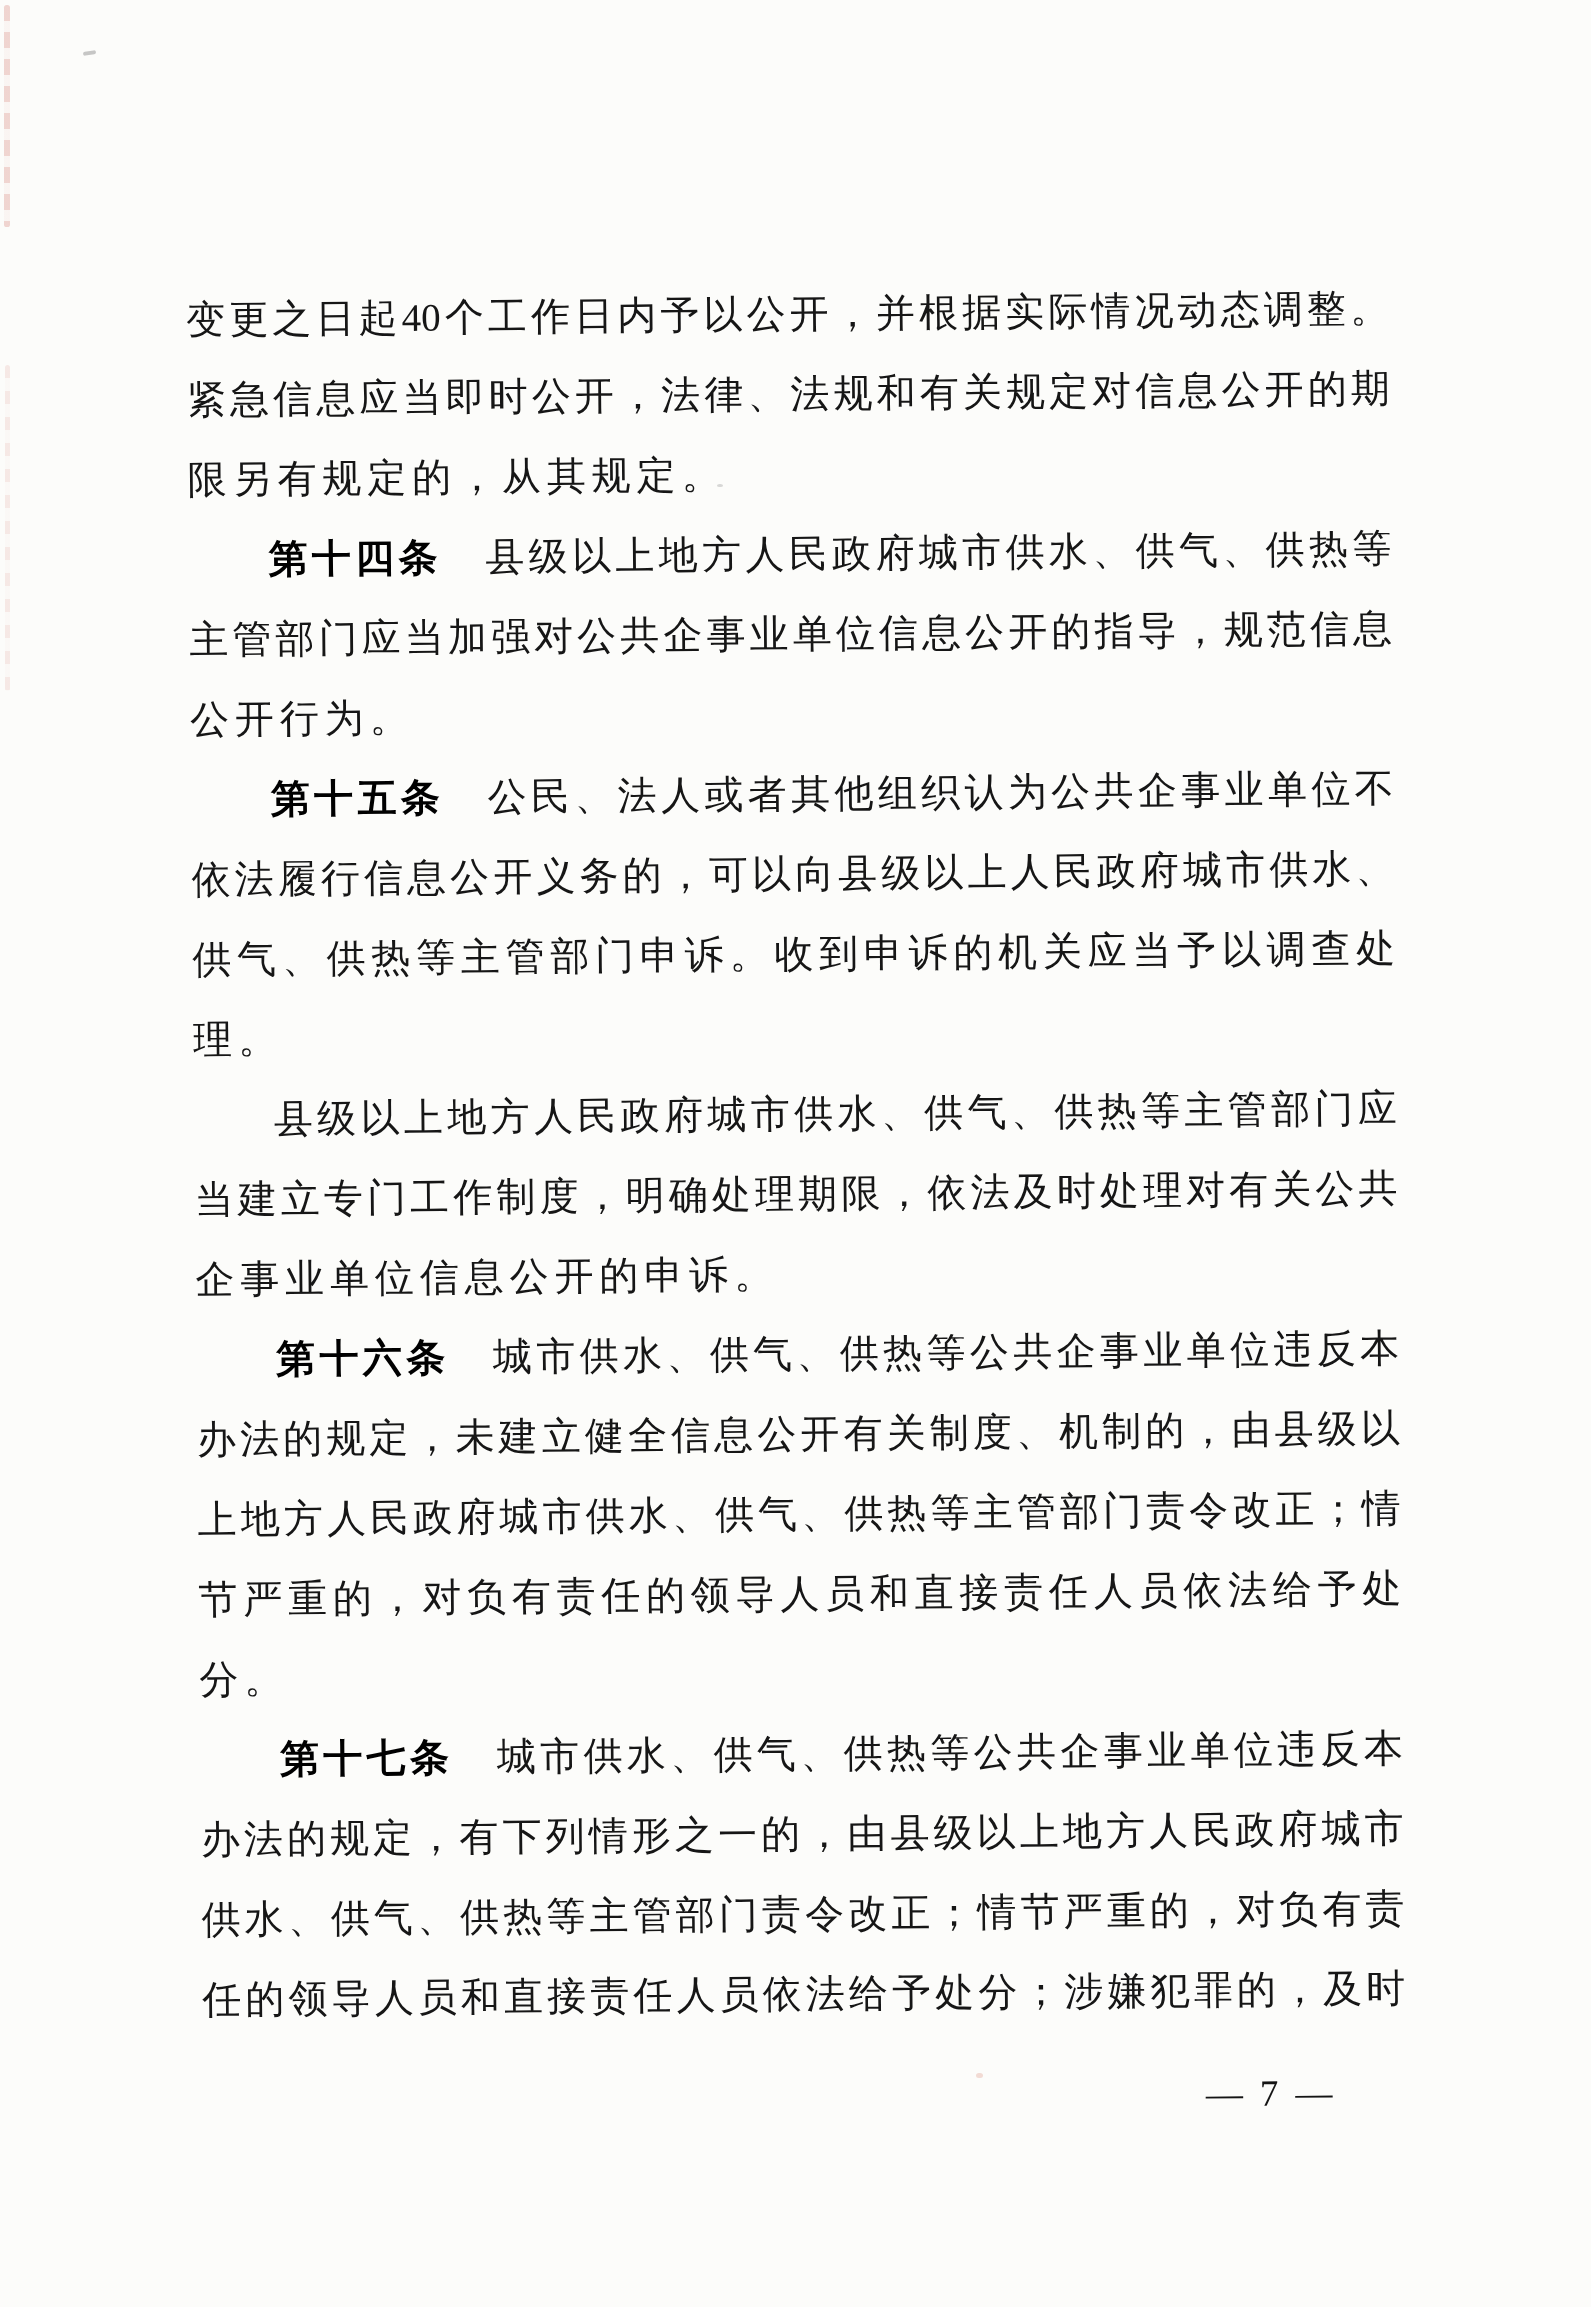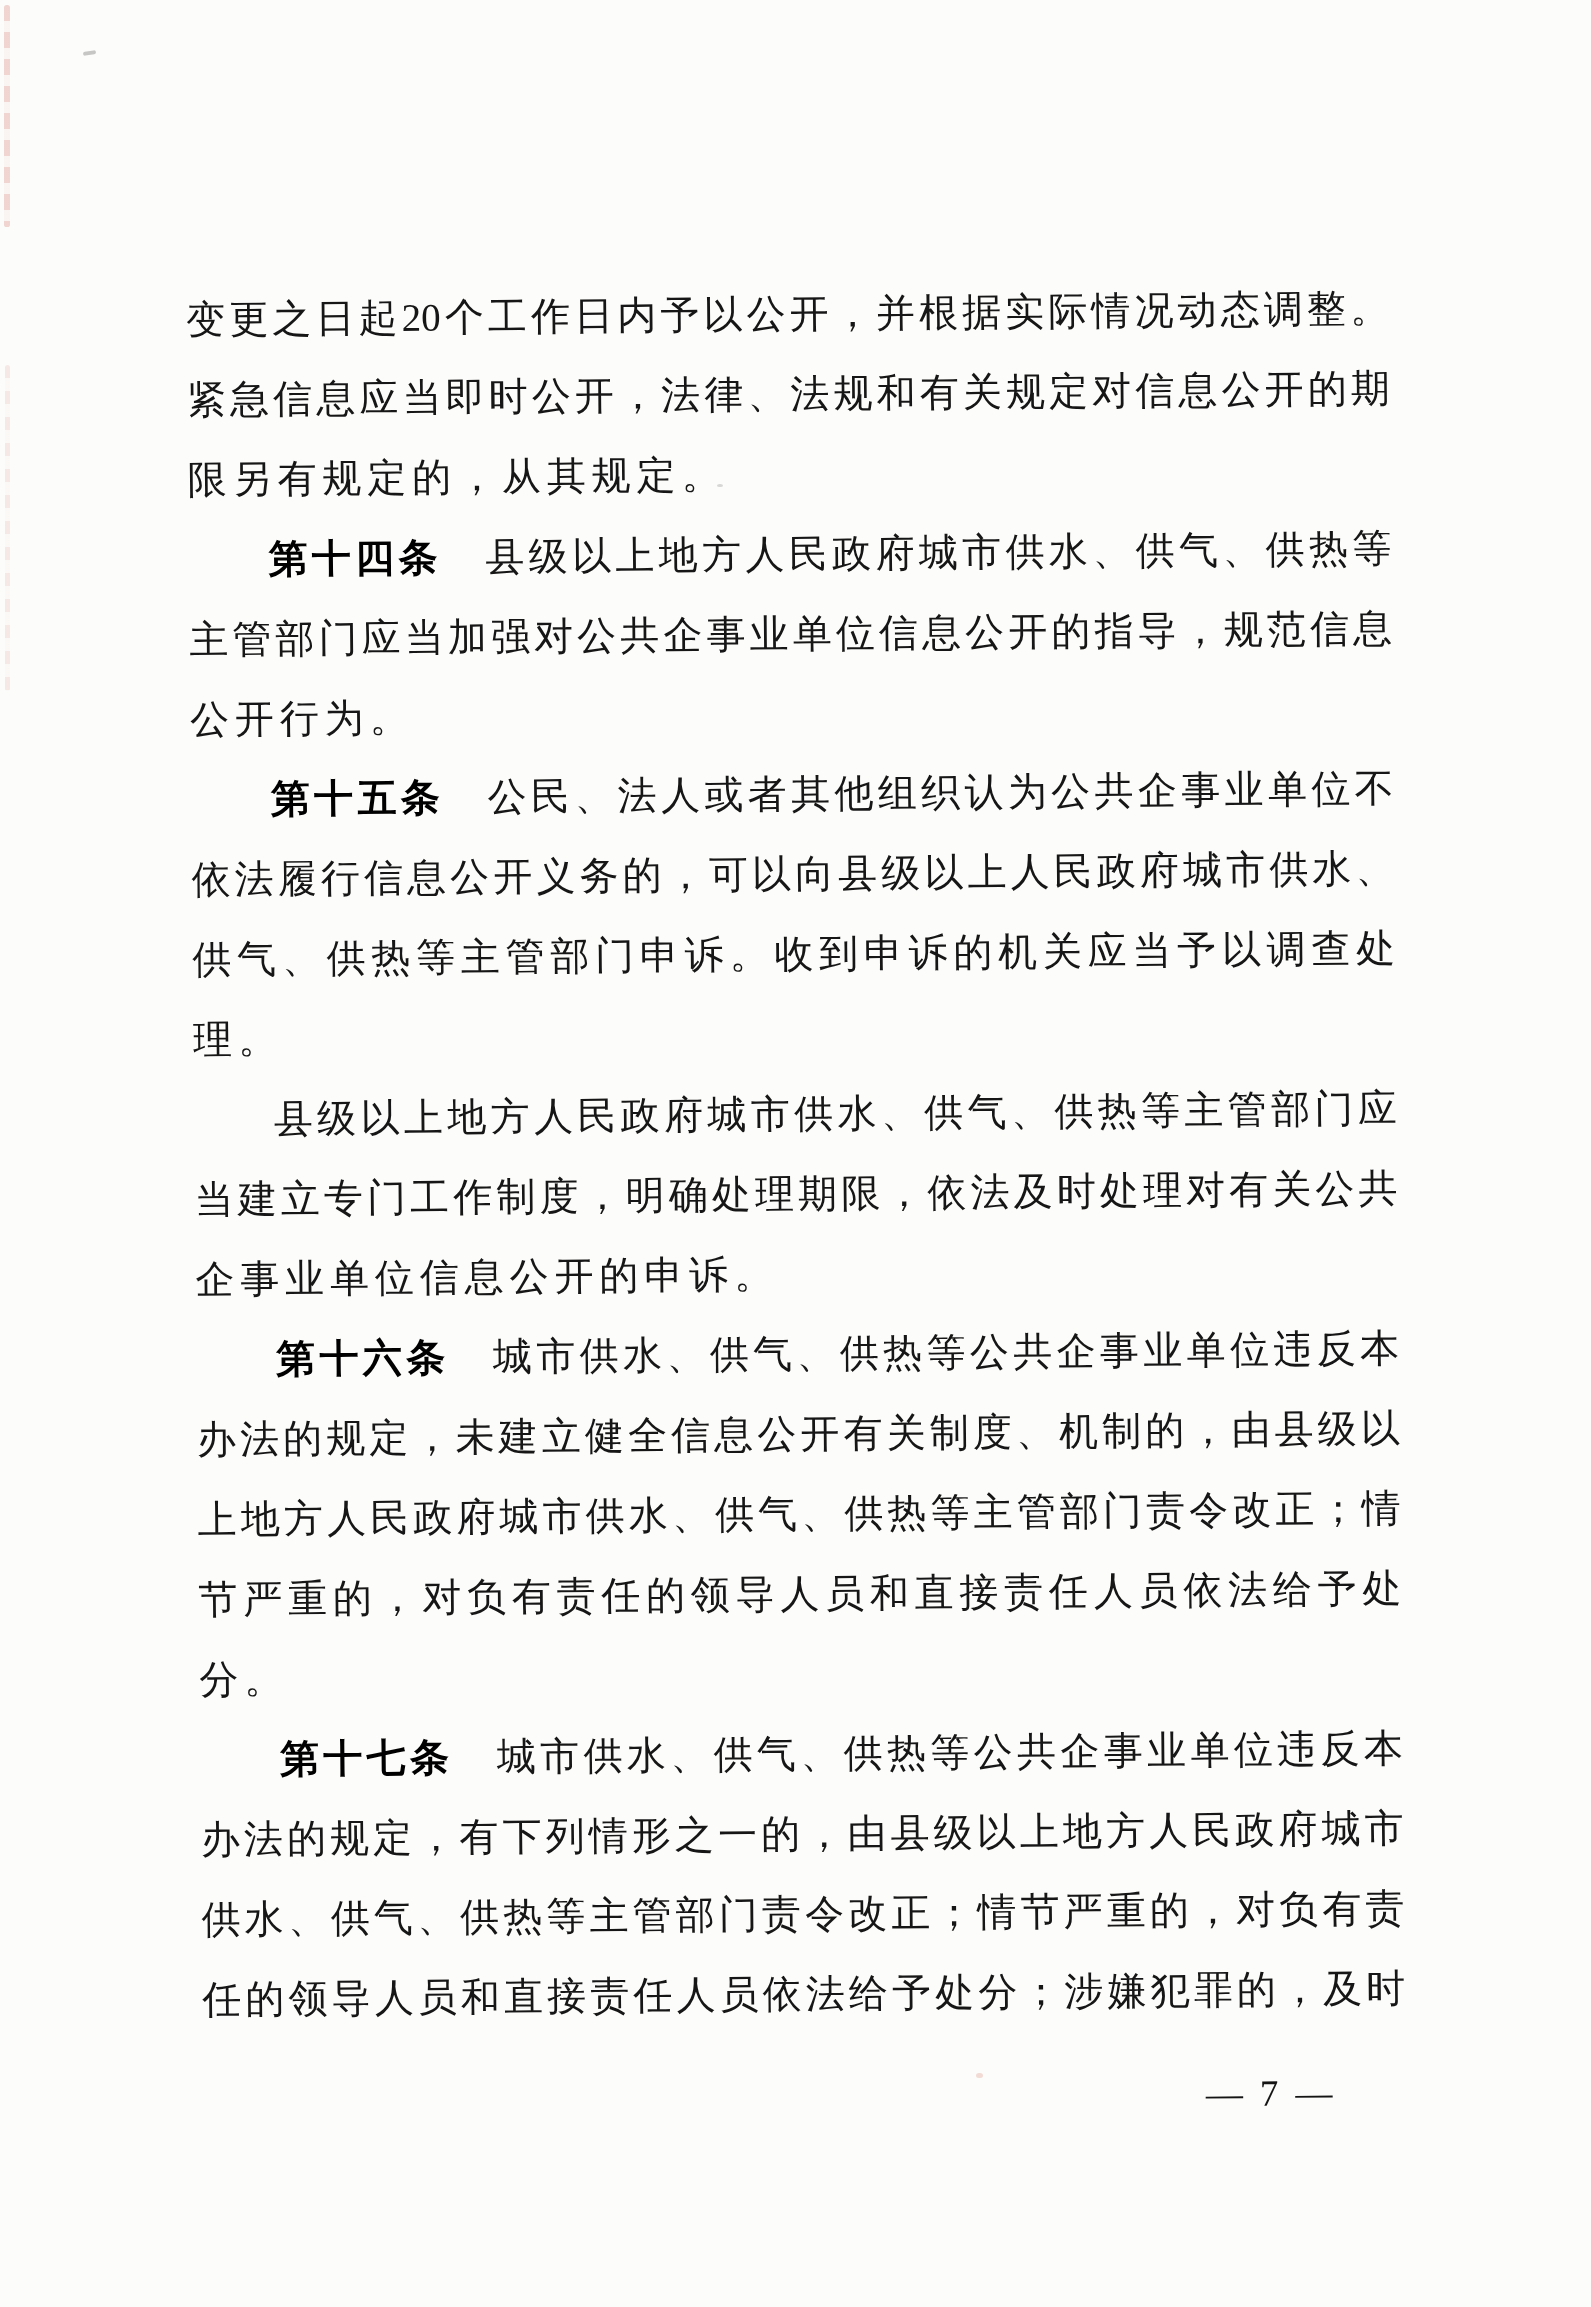--- a/index.html
+++ b/index.html
@@ -111,21 +111,21 @@
   <div class="speck-pink"></div>
 
   <div class="content">
 
     <div class="line justify">
         <span>变</span>
         <span>更</span>
         <span>之</span>
         <span>日</span>
         <span>起</span>
-        <span>20</span>
+        <span>40</span>
         <span>个</span>
         <span>工</span>
         <span>作</span>
         <span>日</span>
         <span>内</span>
         <span>予</span>
         <span>以</span>
         <span>公</span>
         <span>开</span>
         <span>，</span>

